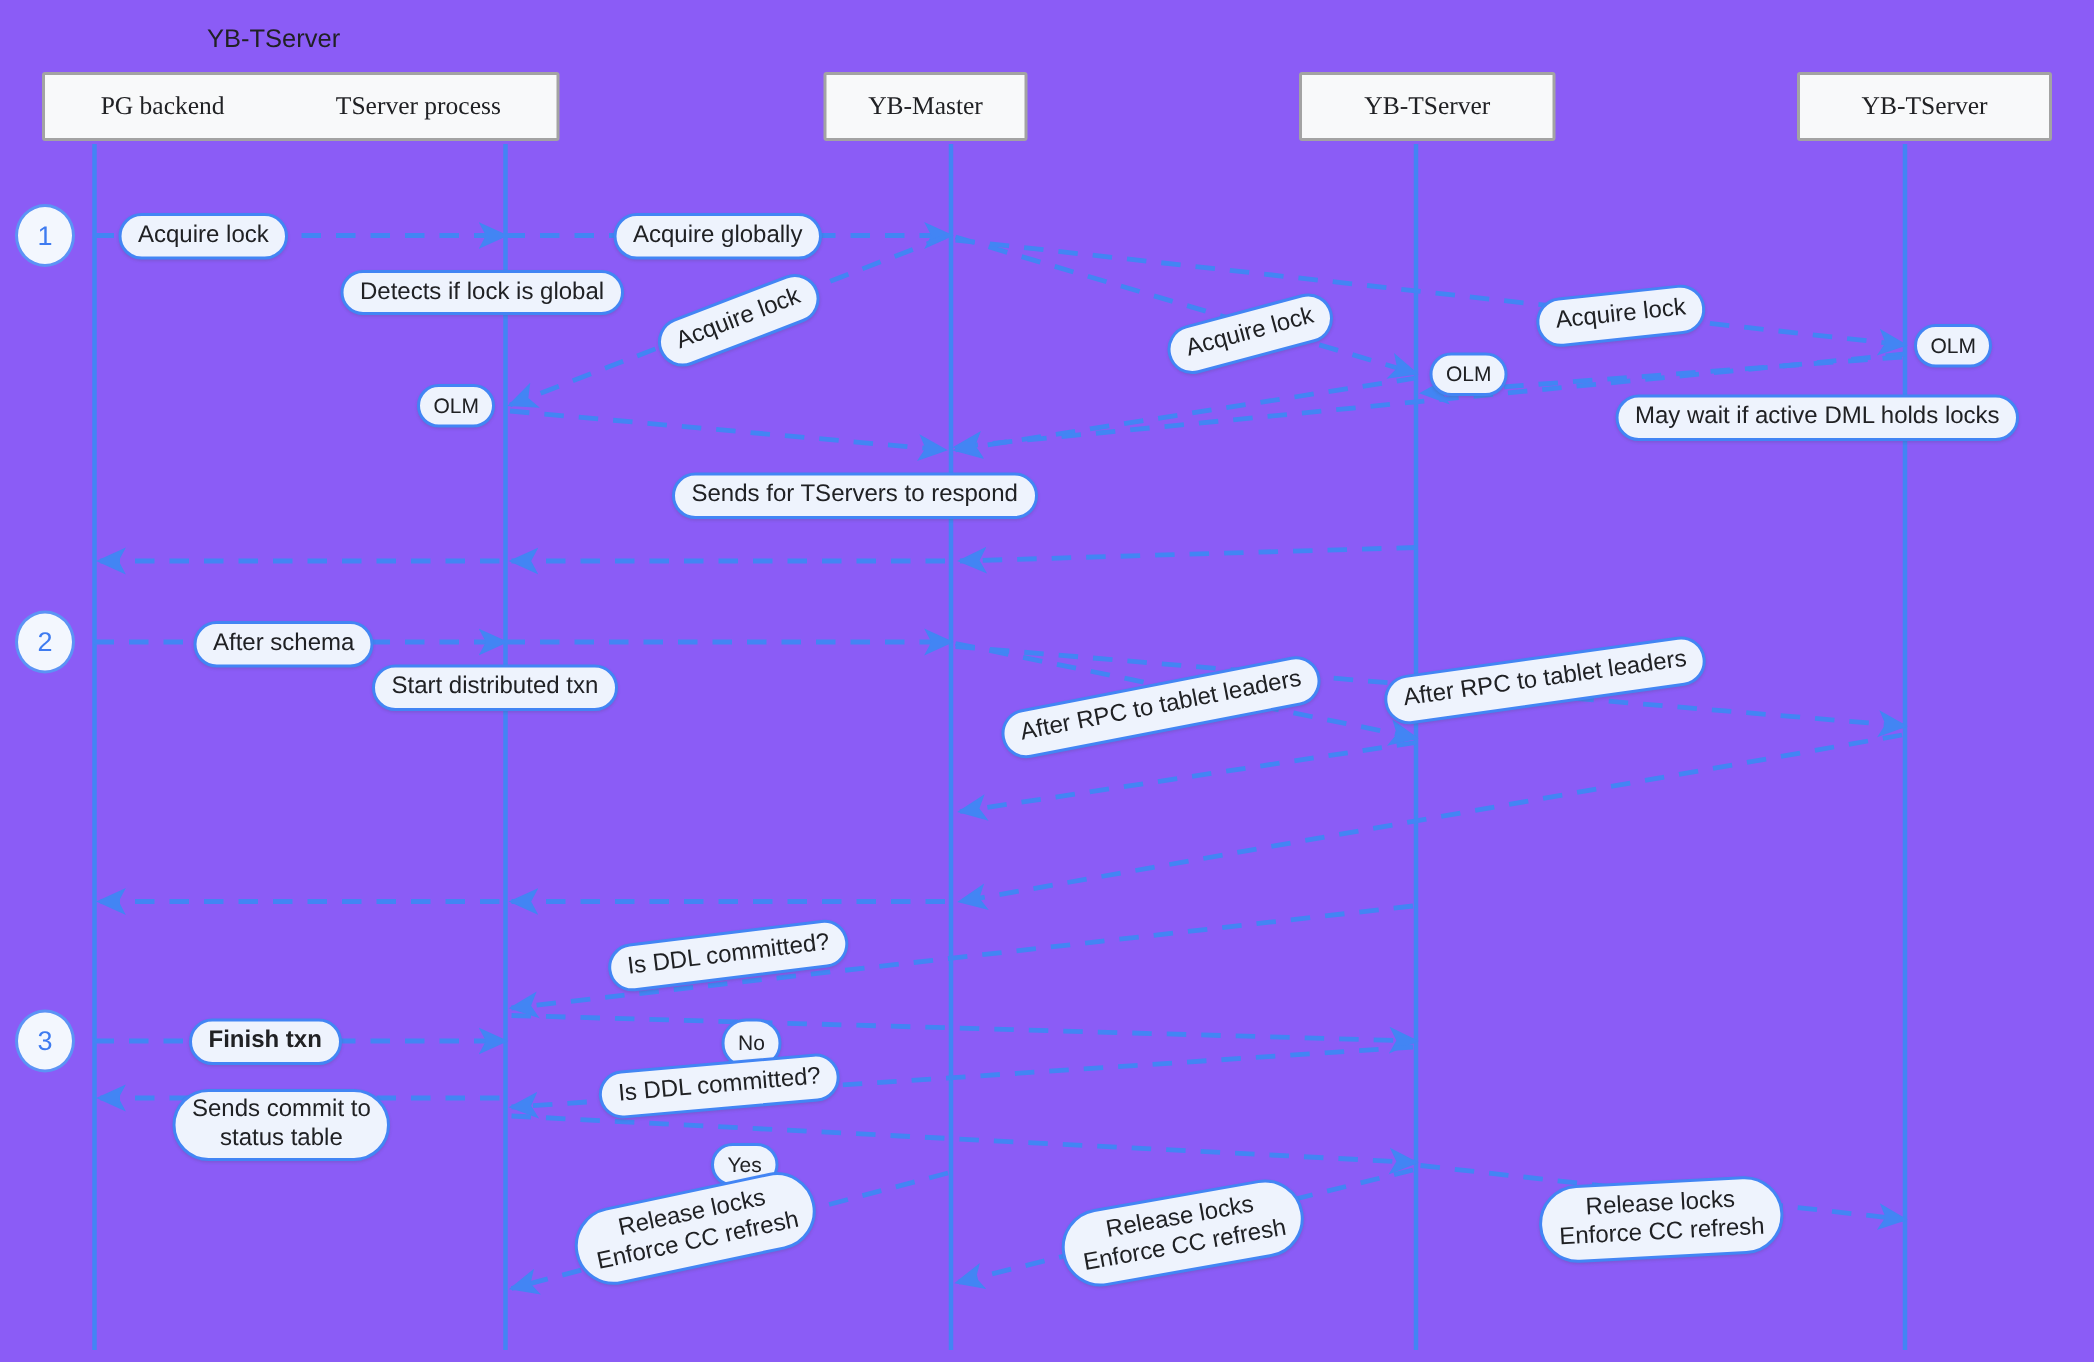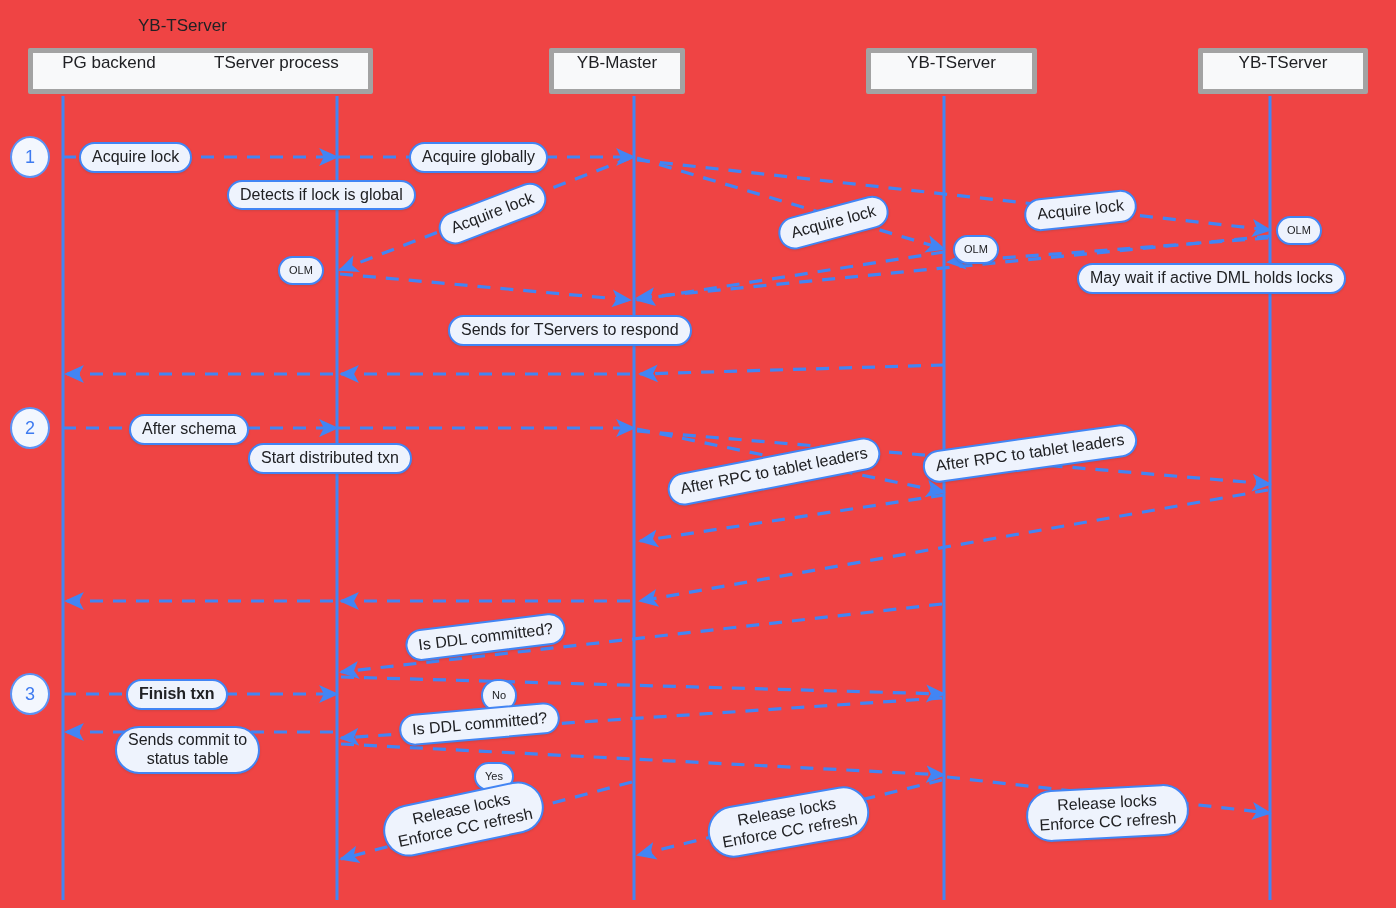--- a/index.html
+++ b/index.html
@@ -5,40 +5,42 @@
 <style>
   html, body {
     margin: 0;
     padding: 0;
     background: #ffffff;
   }
   #canvas {
     position: relative;
     width: 1396px;
     height: 908px;
-    background: #ef4444;
+    background: #8b5cf6;
     font-family: "Liberation Sans", "DejaVu Sans", sans-serif;
     overflow: hidden;
   }
   svg#wires {
     position: absolute;
     left: 0; top: 0;
     width: 1396px;
     height: 908px;
     pointer-events: none;
   }
   
   .hdr-box {
     position: absolute;
     box-sizing: border-box;
     background: #f8f9fa;
-    border: 5px solid #a3a3a3;
+    border: 2px solid #a3a3a3;
     border-radius: 2px;
     display: flex;
+    align-items: center;
     justify-content: center;
+    font-family: Liberation Serif, serif;
   }
   .hdr-box.split {
     justify-content: space-around;
   }
   .hdr-label {
     font-size: 17px;
     color: #202124;
     white-space: nowrap;
   }
   .group-title {
@@ -77,21 +79,21 @@
     text-align: center;
     display: flex;
     align-items: center;
     justify-content: center;
     box-shadow: 0 1px 2px rgba(60,64,67,0.18);
   }
   .pill.two-line {
     white-space: pre-line;
   }
   .pill.small {
-    font-size: 11px;
+    font-size: 14px;
     padding: 3px 9px;
     border-width: 2px;
   }
 </style>
 </head>
 <body>
 
 <div id="canvas">
 
   <svg id="wires" viewBox="0 0 1396 908" xmlns="http://www.w3.org/2000/svg">

